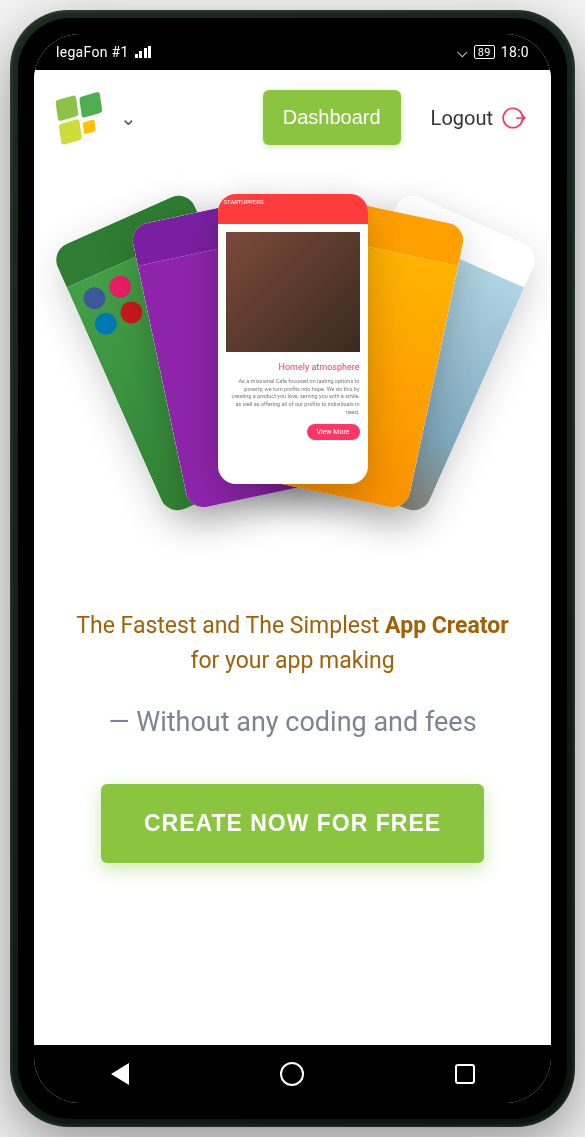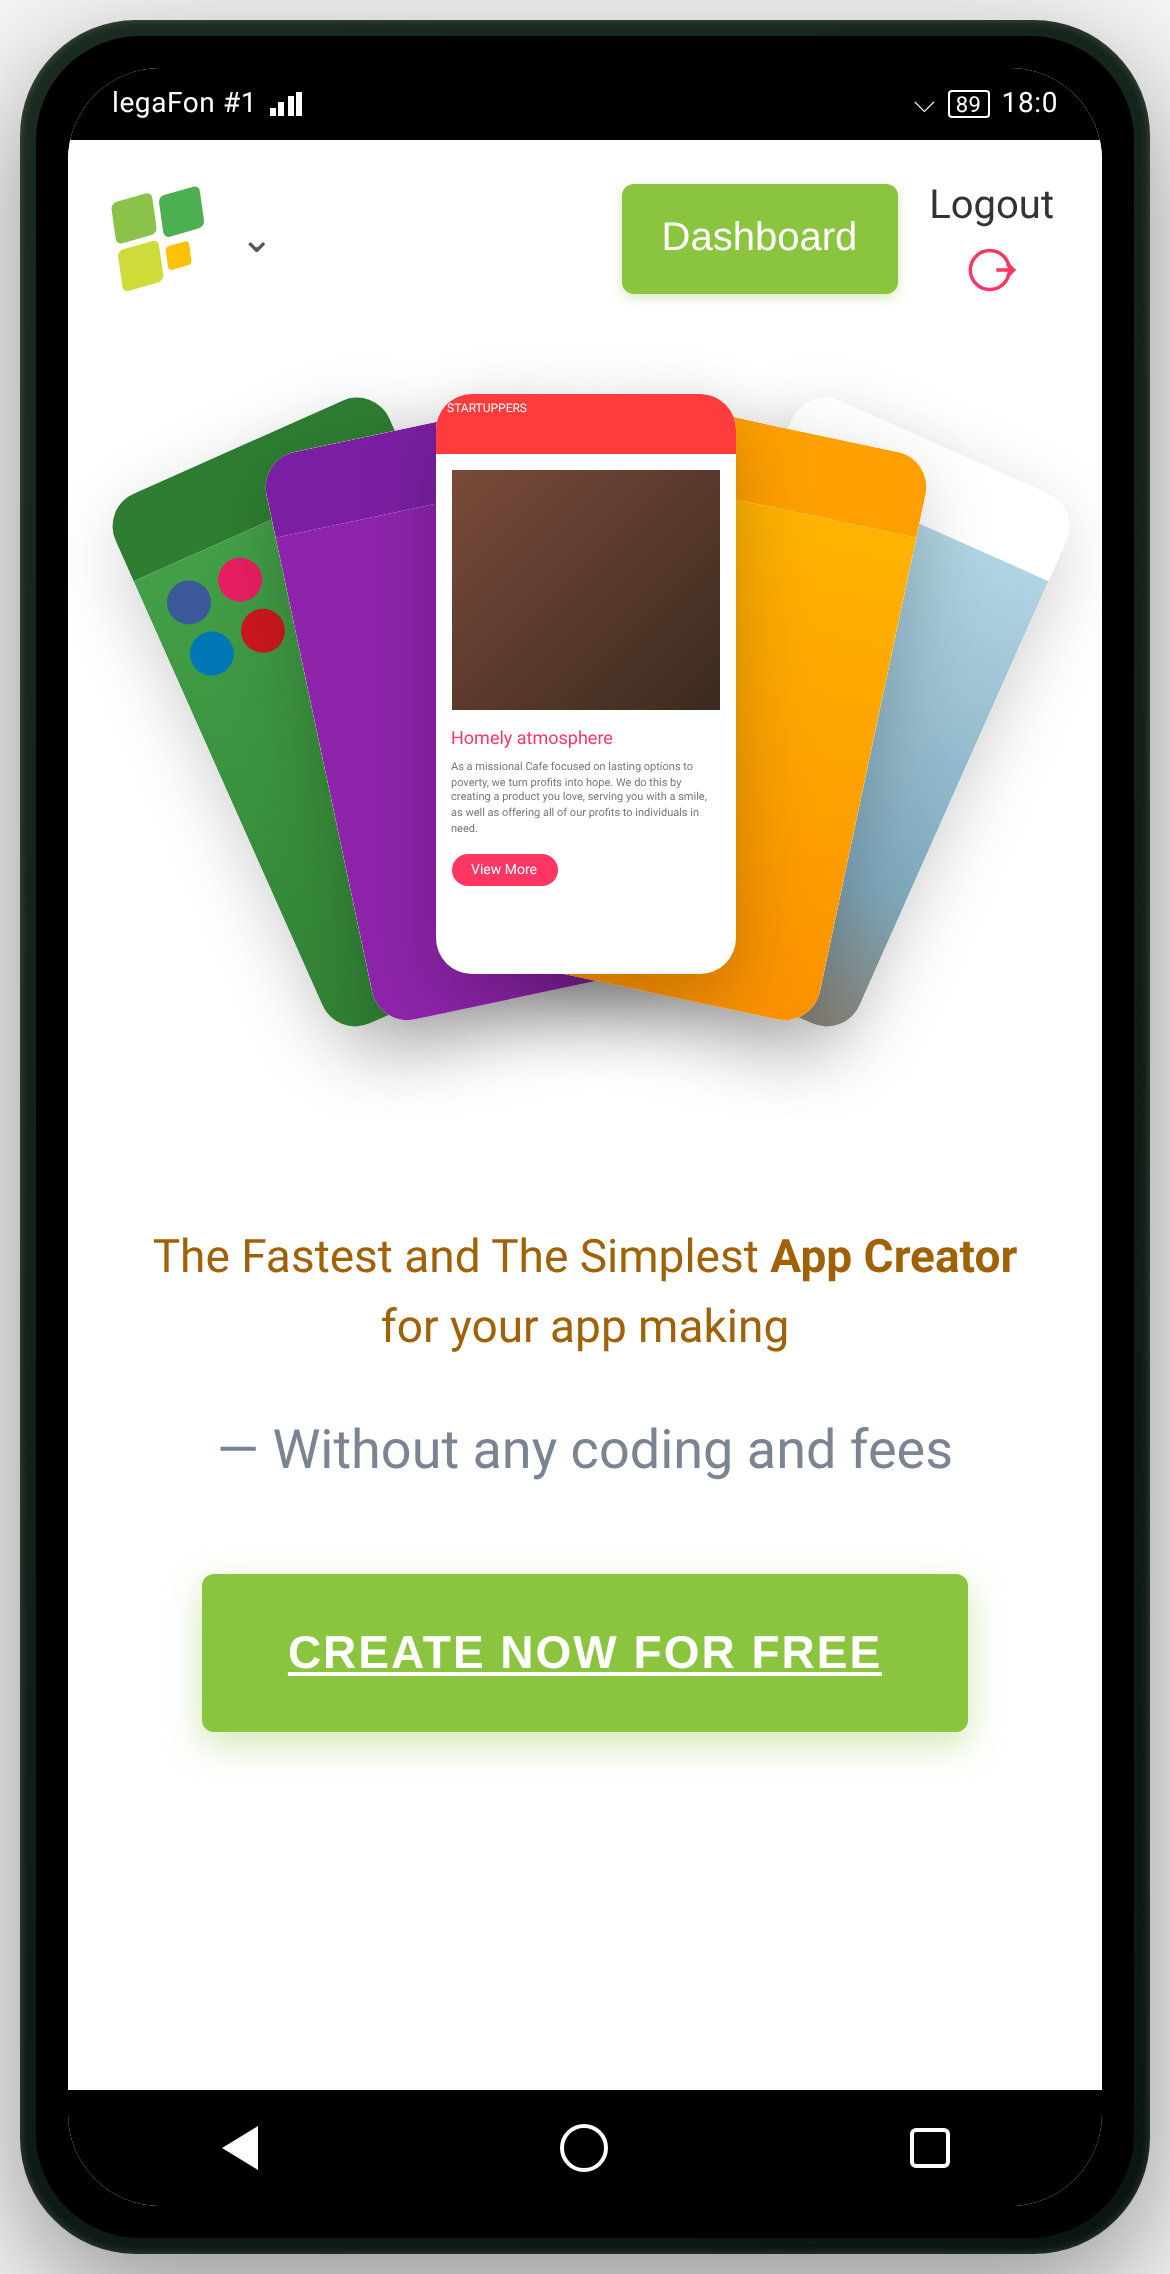--- a/index.html
+++ b/index.html
@@ -130,22 +130,21 @@
     border-radius: 6px;
     font-size: 20px;
     cursor: pointer;
     box-shadow: 0 2px 6px rgba(139,197,63,0.35);
   }
   .logout-wrap {
     display: flex;
     align-items: center;
     gap: 8px;
     cursor: pointer;
-    margin-left: 4px;
-    flex-direction: column;
+    margin-left: 18px;
   }
   .logout-text {
     color: #333;
     font-size: 20px;
   }
   .logout-icon {
     width: 26px;
     height: 26px;
   }
   .hero-image {
@@ -176,21 +175,21 @@
   .mp-btn { background:#ff3663; color:#fff; font-size:7px; padding:4px 10px; border-radius:10px; display:inline-block; margin-top:8px;}
   .p1 { left: 0; transform: rotate(-24deg); z-index: 1; }
   .p1 .mp-header{ background:#2e7d32; }
   .p1 .mp-body{ background:linear-gradient(#43a047,#2e7d32); height:100%;}
   .p2 { left: 55px; transform: rotate(-12deg); z-index: 2; }
   .p2 .mp-header{ background:#7b1fa2; }
   .p2 .mp-body{ background:#8e24aa; height:100%;}
   .p3 { left: 115px; transform: rotate(0deg); z-index: 5; top: 0; }
   .p3 .mp-header{ background:#ff3b3b; height:30px;}
   .p3-img { height:120px; background:linear-gradient(135deg,#7a4a3a,#3a2a1f); margin-bottom:10px;}
-  .p3 .mp-body{ text-align:left; }
+  .p3 .mp-body{ text-align:right; }
   .p3-title { color:#ff3663; font-size:9px; margin:6px 0;}
   .p4 { left: 185px; transform: rotate(12deg); z-index: 3; }
   .p4 .mp-header{ background:#ffa000; }
   .p4 .mp-body{ background:linear-gradient(#ffb300,#fb8c00); height:100%;}
   .p5 { left: 235px; transform: rotate(24deg); z-index: 2; }
   .p5 .mp-header{ background:#fff; }
   .p5 .mp-body{ background:linear-gradient(#b0d4e3,#7fa8bc 60%,#8a6d4f); height:100%;}
   .headline-block {
     padding: 50px 36px 10px;
     text-align: center;
@@ -214,21 +213,20 @@
     color: #fff;
     border: none;
     padding: 26px 30px;
     width: 86%;
     border-radius: 6px;
     font-size: 23px;
     font-weight: 700;
     letter-spacing: 1px;
     cursor: pointer;
     box-shadow: 0 6px 18px rgba(139,197,63,0.4);
-    text-decoration: underline;
   }
   .support-btn {
     position: absolute;
     right: 22px;
     bottom: 18px;
     background: #8bc53f;
     color: #fff;
     border: none;
     padding: 16px 30px;
     border-radius: 30px;

